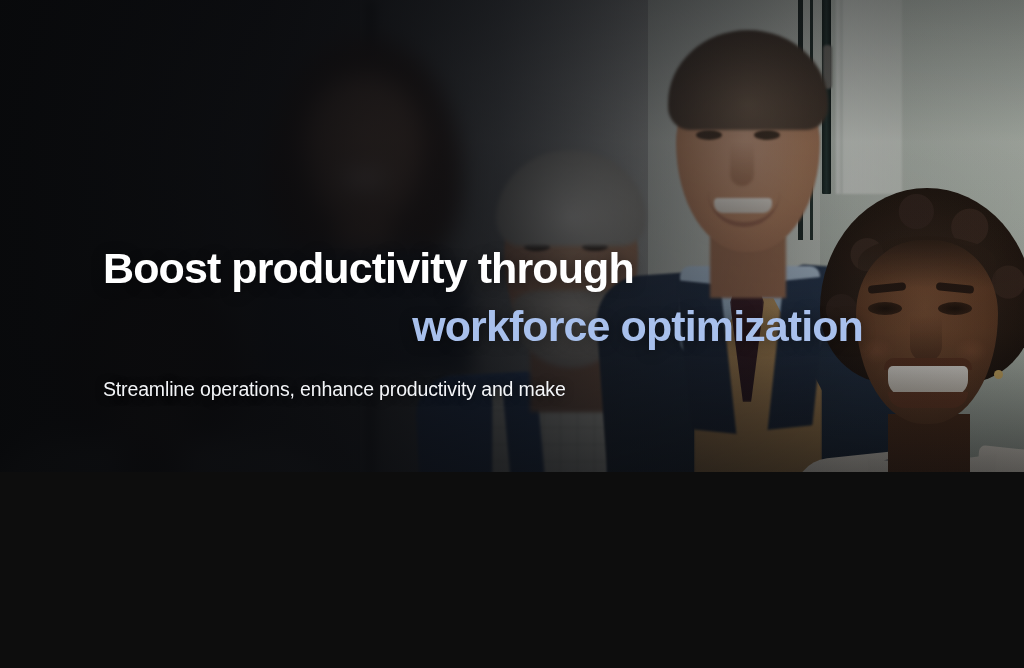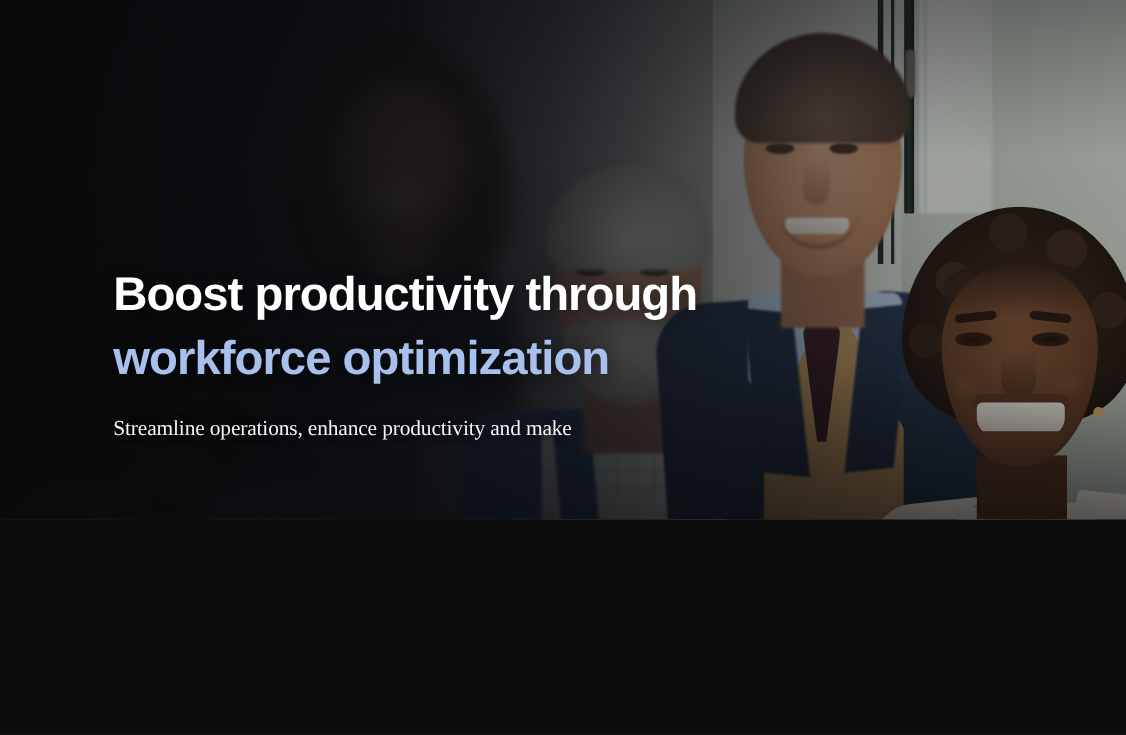--- a/index.html
+++ b/index.html
@@ -416,32 +416,32 @@
   .headline{
     margin:0;
     font-size:43px;
     line-height:58px;
     font-weight:800;
     letter-spacing:-0.9px;
     color:#ffffff;
     text-shadow:0 2px 14px rgba(0,0,0,.45);
   }
   .headline .line{display:block;white-space:nowrap;}
-  .headline .accent{color:#a8c0ec;}
+  .headline .accent{color:#a8c0ec;text-align:right;}
 
   .subtitle{
     margin:20px 0 0 0;
     font-size:19.5px;
     line-height:29px;
     font-weight:400;
     letter-spacing:-0.15px;
     color:#f3f5f8;
     text-shadow:0 1px 9px rgba(0,0,0,.55);
   }
-  .subtitle .line{display:block;white-space:nowrap;font-family:Liberation Serif, serif;}
+  .subtitle .line{display:block;white-space:nowrap;}
 </style>
 </head>
 <body>
 
 <div class="hero">
 
   <div class="photo">
 
     <div class="wall-left"></div>
     <div class="wall-mid"></div>

